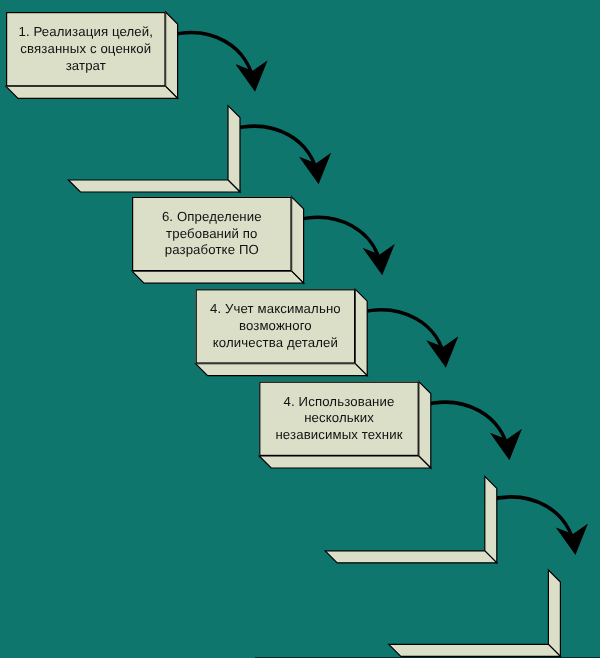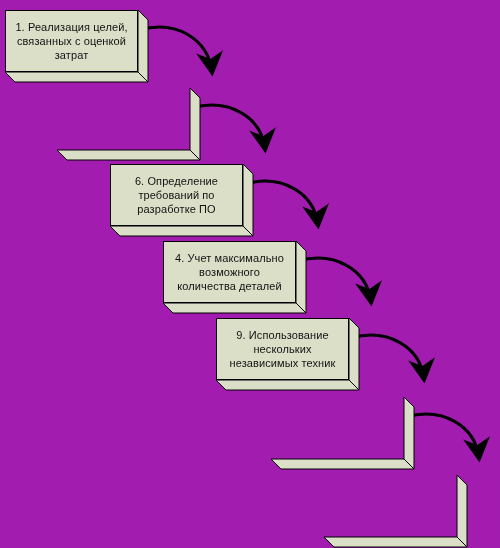--- a/index.html
+++ b/index.html
@@ -4,21 +4,21 @@
 <style>
   html, body {
     margin: 0;
     padding: 0;
     background: #000000;
   }
   #canvas {
     position: relative;
     width: 500px;
     height: 548px;
-    background: #a21caf;
+    background: #0f766e;
     overflow: hidden;
     font-family: "Liberation Sans", "DejaVu Sans", sans-serif;
   }
   #svg-layer {
     position: absolute;
     left: 0;
     top: 0;
     width: 500px;
     height: 548px;
     display: block;
@@ -119,21 +119,21 @@
 возможного
 количества деталей</span>
         </div>
       </div>
       <div class="step-box" style="left: 216px; top: 318px; width: 143px; height: 72px;">
         <svg class="box-extrude" width="143" height="72">
           <polygon points="133,0 143,10 143,72 133,62" fill="#DCDFC8" stroke="#000000" stroke-width="1"></polygon>
           <polygon points="0,62 133,62 143,72 10,72" fill="#DCDFC8" stroke="#000000" stroke-width="1"></polygon>
         </svg>
         <div class="box-face" style="width: 133px; height: 62px;">
-          <span class="box-label">9. Использование
+          <span class="box-label">4. Использование
 нескольких
 независимых техник</span>
         </div>
       </div>
       <div class="step-box" style="left: 271px; top: 397px; width: 143px; height: 72px;">
         <svg class="box-extrude" width="143" height="72">
           <polygon points="133,0 143,10 143,72 133,62" fill="#DCDFC8" stroke="#000000" stroke-width="1"></polygon>
           <polygon points="0,62 133,62 143,72 10,72" fill="#DCDFC8" stroke="#000000" stroke-width="1"></polygon>
         </svg>
       </div>

